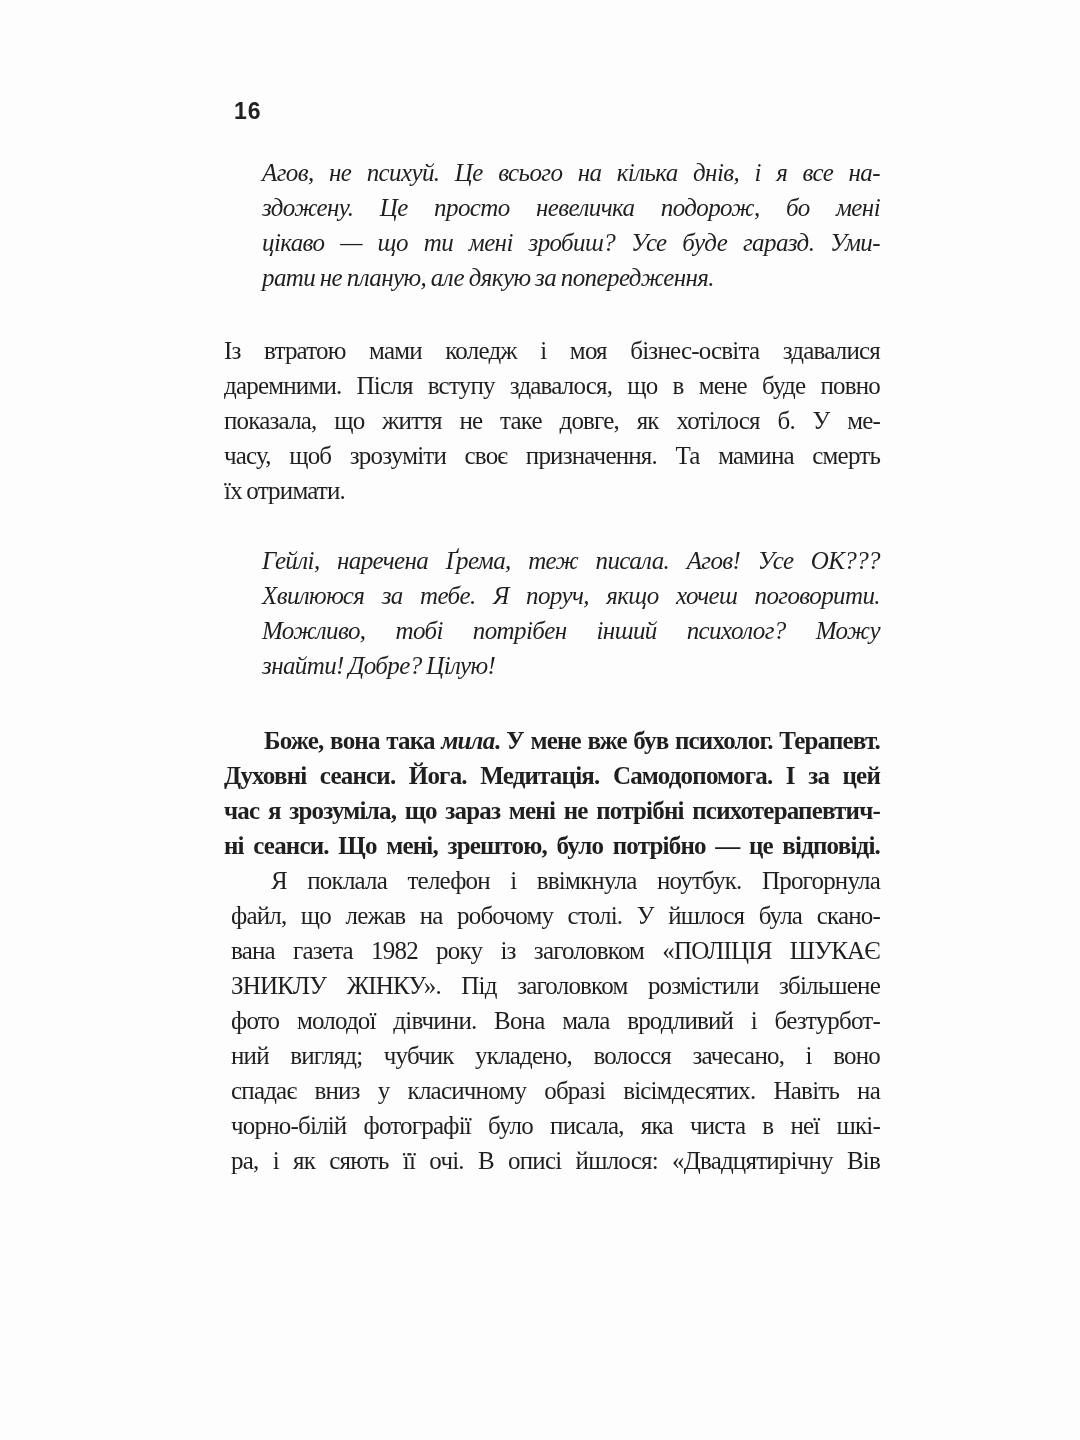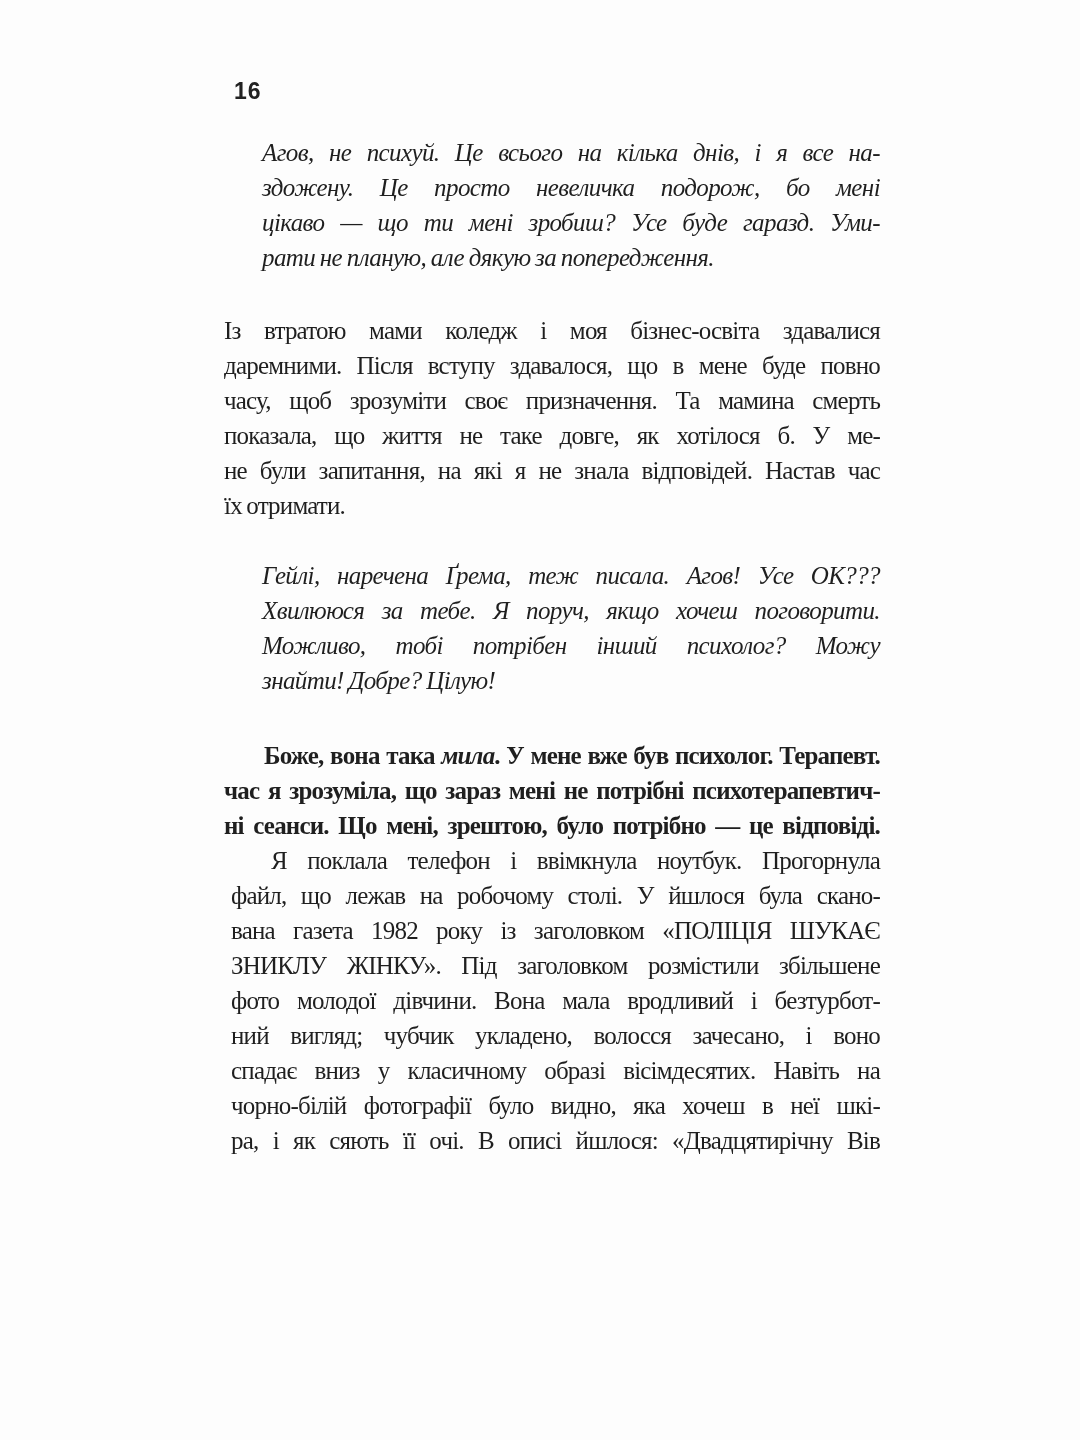--- a/index.html
+++ b/index.html
@@ -7,21 +7,21 @@
   .page {
     position: relative;
     width: 1080px;
     height: 1440px;
     background: #fdfdfd;
     overflow: hidden;
     font-family: "Liberation Serif", serif;
     color: #1f1f1f;
   }
   .content {
-    padding: 78px 200px 0 224px; 
+    padding: 98px 200px 0 224px; 
   }
   .pagenum {
     font-family: "Liberation Sans", sans-serif;
     font-weight: 600;
     font-size: 23px;
     line-height: 26px;
     letter-spacing: 1px;
     color: #222222;
     margin-left: 10px;
   }
@@ -64,45 +64,45 @@
     <div class="block quote q1">
       <div class="line">Агов, не психуй. Це всього на кілька днів, і я все на-</div>
       <div class="line">здожену. Це просто невеличка подорож, бо мені</div>
       <div class="line">цікаво — що ти мені зробиш? Усе буде гаразд. Уми-</div>
       <div class="line end">рати не планую, але дякую за попередження.</div>
     </div>
 
     <div class="block p1">
       <div class="line">Із втратою мами коледж і моя бізнес-освіта здавалися</div>
       <div class="line">даремними. Після вступу здавалося, що в мене буде повно</div>
+      <div class="line">показала, що життя не таке довге, як хотілося б. У ме-</div>
       <div class="line">часу, щоб зрозуміти своє призначення. Та мамина смерть</div>
-      <div class="line">показала, що життя не таке довге, як хотілося б. У ме-</div>
-      <div class="line">не були запитання, на які я не знала відповідей. Настав час</div>
       <div class="line end">їх отримати.</div>
     </div>
 
     <div class="block quote q2">
       <div class="line">Гейлі, наречена Ґрема, теж писала. Агов! Усе ОК???</div>
       <div class="line">Хвилююся за тебе. Я поруч, якщо хочеш поговорити.</div>
       <div class="line">Можливо, тобі потрібен інший психолог? Можу</div>
       <div class="line end">знайти! Добре? Цілую!</div>
     </div>
 
     <div class="block p2">
       <div class="line indent"><span>Боже, вона така </span><em>мила</em><span>. У мене вже був психолог. Терапевт.</span></div>
+      <div class="line">Духовні сеанси. Йога. Медитація. Самодопомога. І за цей</div>
       <div class="line">час я зрозуміла, що зараз мені не потрібні психотерапевтич-</div>
       <div class="line">ні сеанси. Що мені, зрештою, було потрібно — це відповіді.</div>
     </div>
 
     <div class="block p3">
       <div class="line indent">Я поклала телефон і ввімкнула ноутбук. Прогорнула</div>
       <div class="line">файл, що лежав на робочому столі. У йшлося була скано-</div>
       <div class="line">вана газета 1982 року із заголовком «ПОЛІЦІЯ ШУКАЄ</div>
       <div class="line">ЗНИКЛУ ЖІНКУ». Під заголовком розмістили збільшене</div>
       <div class="line">фото молодої дівчини. Вона мала вродливий і безтурбот-</div>
       <div class="line">ний вигляд; чубчик укладено, волосся зачесано, і воно</div>
       <div class="line">спадає вниз у класичному образі вісімдесятих. Навіть на</div>
-      <div class="line">чорно-білій фотографії було видно, яка хочеш в неї шкі-</div>
+      <div class="line">чорно-білій фотографії було писала, яка чиста в неї шкі-</div>
       <div class="line">ра, і як сяють її очі. В описі йшлося: «Двадцятирічну Вів</div>
     </div>
 
   </div>
 </div>
 
 </body></html>

